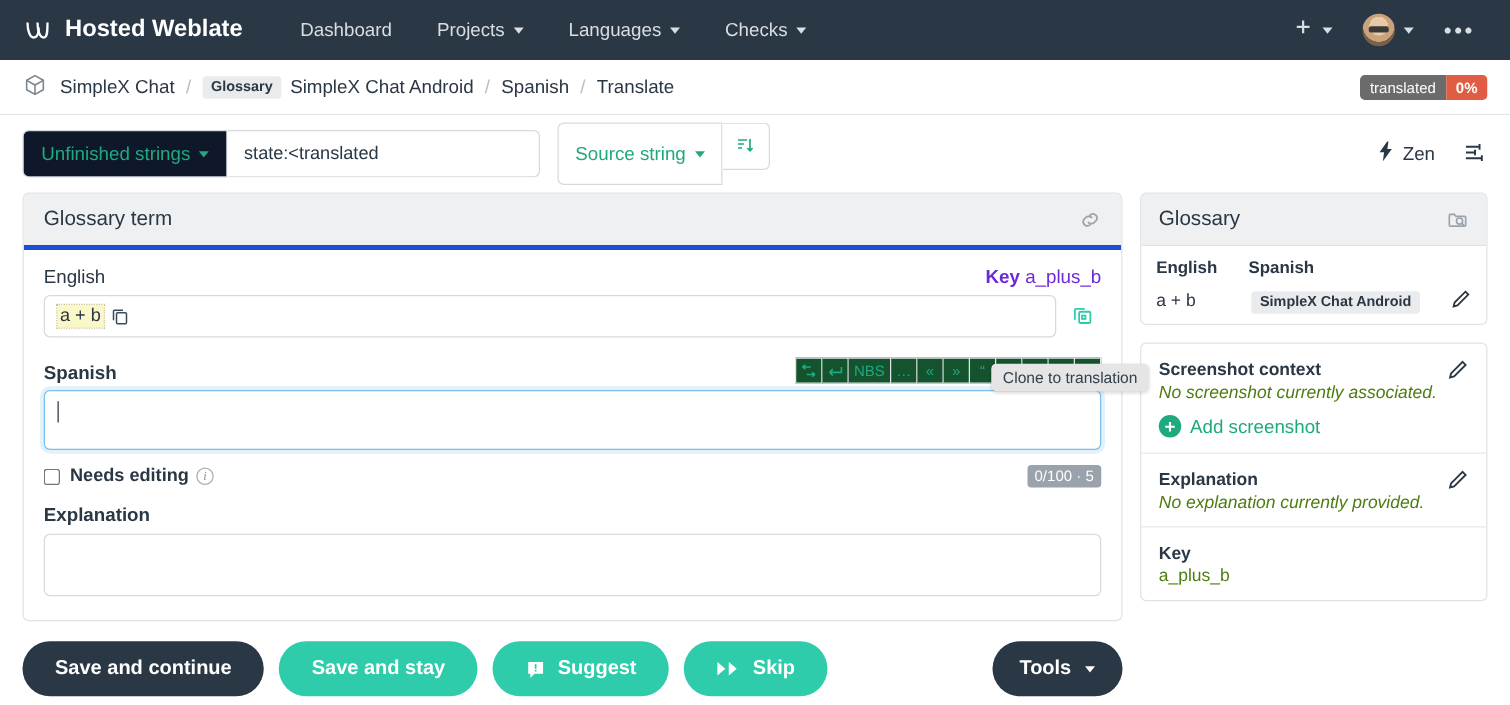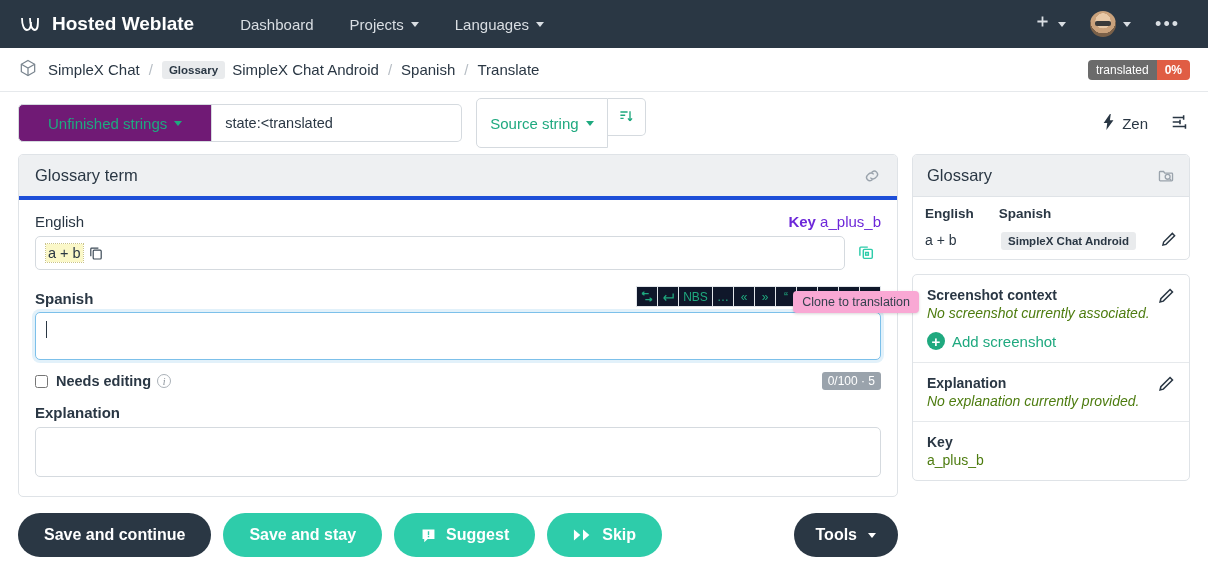--- a/index.html
+++ b/index.html
@@ -83,22 +83,22 @@
     border: 1px solid #d5dadf; background: #fff; color: #1fa97f;
     height: 38px; display: flex; align-items: center; justify-content: center;
     padding: 0 14px; font-size: 15px; cursor: pointer; margin-left: -1px;
     font-family: inherit;
   }
   .btn-group > *:first-child { margin-left: 0; border-radius: 5px 0 0 5px; }
   .btn-group > *:last-child { border-radius: 0 5px 5px 0; }
   .btn-group .counter { color: #1fa97f; cursor: default; min-width: 70px; }
   .search-wrap { display: flex; }
   .search-dd {
-    border: 1px solid #d5dadf; background: #701a75; color: #1fa97f;
-    height: 38px; display: flex; align-items: center; padding: 0 29px;
+    border: 1px solid #d5dadf; background: #0f172a; color: #1fa97f;
+    height: 38px; display: flex; align-items: center; padding: 0 14px;
     border-radius: 5px 0 0 5px; font-size: 15px; cursor: pointer; gap: 5px;
   }
   .search-input {
     border: 1px solid #d5dadf; border-left: none; height: 38px;
     width: 250px; border-radius: 0 5px 5px 0; padding: 0 13px;
     font-size: 14.5px; font-family: inherit; color: #2a3744; outline: none;
   }
   .sort-wrap { display: flex; }
   .sort-dd {
     border: 1px solid #d5dadf; background: #fff; color: #1fa97f;
@@ -161,28 +161,28 @@
   .src-row .src-field { flex: 1; }
 
   .spanish-head {
     display: flex; align-items: flex-end; margin: 16px 0 5px;
   }
   .spanish-label { font-size: 15px; font-weight: bold; color: #2a3744; }
   .chars { margin-left: auto; display: flex; position: relative; }
   .chars > span {
     border: 1px solid #e2e6ea; border-left: none; min-width: 21px; height: 21px;
     display: flex; align-items: center; justify-content: center;
-    font-size: 12px; color: #1fa97f; cursor: pointer; background: #0f172a;
+    font-size: 12px; color: #1fa97f; cursor: pointer; background: #14532d;
     padding: 0 3px;
   }
   .chars > span:first-child { border-left: 1px solid #e2e6ea; }
   .chars > span.wide { min-width: 34px; }
   .tooltip {
     position: absolute; right: -38px; top: 5px;
-    background: #f9a8d4; color: #33404d; font-size: 12.5px;
+    background: #e5e5e5; color: #33404d; font-size: 12.5px;
     padding: 4px 9px; border-radius: 4px; white-space: nowrap;
     box-shadow: 0 1px 3px rgba(0,0,0,.16); z-index: 5;
   }
 
   .target-area {
     border: 1px solid #7cc0ea; border-radius: 5px; height: 48px;
     padding: 8px 10px; box-shadow: 0 0 0 3px rgba(124,192,234,.22);
     position: relative; background: #fff; cursor: text;
   }
   .caret-bar {
@@ -280,20 +280,24 @@
   <div class="nav-links">
     <div class="nav-link">
       <span>Dashboard</span>
     </div>
     <div class="nav-link">
       <span>Projects</span>
       <i class="caret"></i>
     </div>
     <div class="nav-link">
       <span>Languages</span>
+      <i class="caret"></i>
+    </div>
+    <div class="nav-link">
+      <span>Checks</span>
       <i class="caret"></i>
     </div>
   </div>
   <div class="nav-right">
     <div class="nav-icon-btn">
       <span>
         <svg width="17" height="17" viewBox="0 0 20 20" stroke="currentColor" stroke-width="2.1" fill="none">
           <path d="M10 4v12M4 10h12"></path>
           </svg>
       </span>

